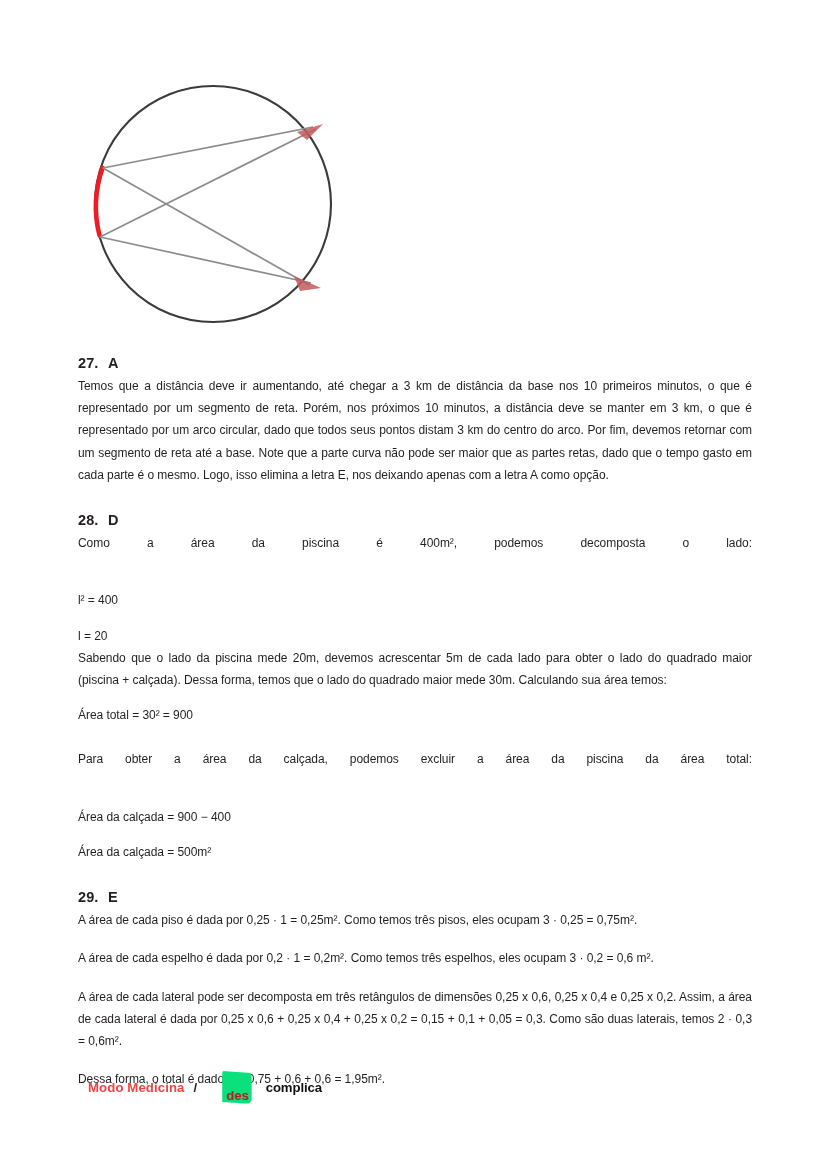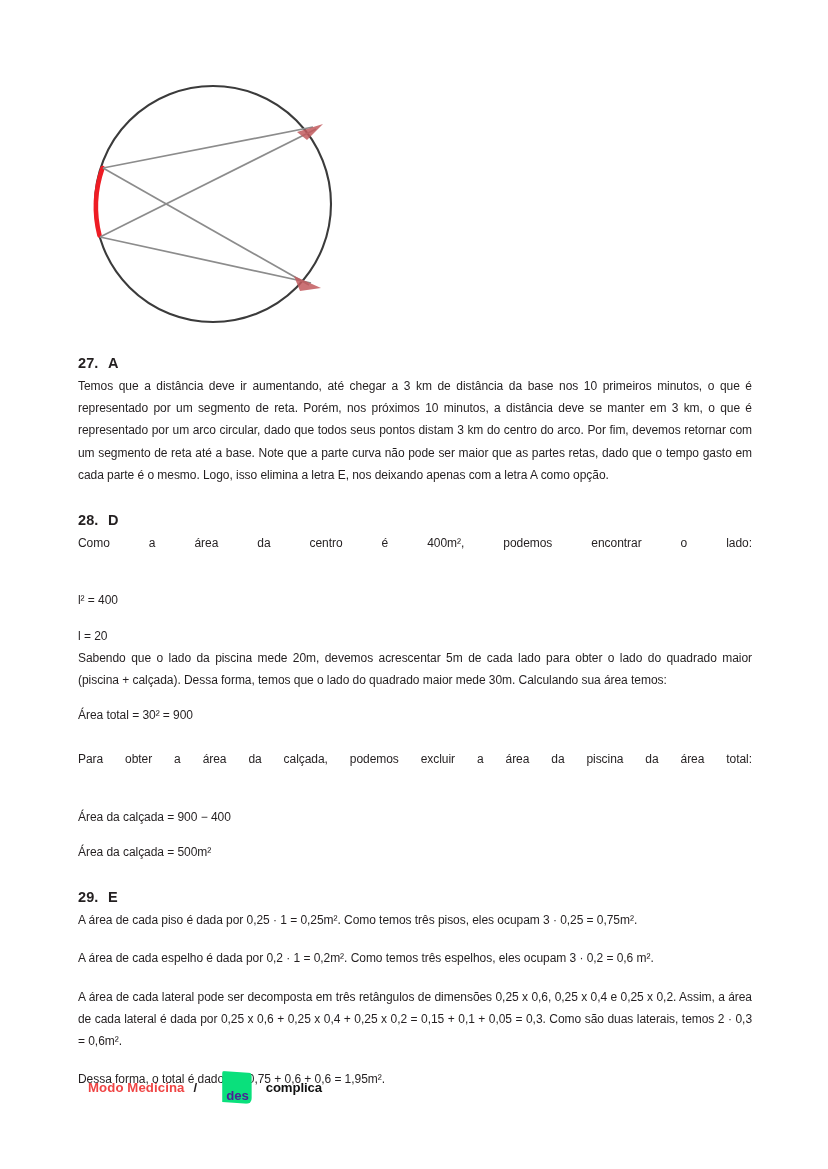--- a/index.html
+++ b/index.html
@@ -92,21 +92,21 @@
     display: inline-flex;
     align-items: center;
     margin-left: 18px;
     font-size: 13.2px;
     font-weight: bold;
     color: #111111;
     letter-spacing: -0.1px;
   }
   .logo-badge {
     background: #0ae07c;
-    color: #4c1d95;
+    color: #b91c1c;
     padding: 18px 3px 2px 4px;
     border-radius: 2px 6px 6px 2px;
     line-height: 13px;
     font-weight: bold;
     clip-path: polygon(0 0, 100% 6%, 100% 100%, 0 94%);
   }
   .logo-word {
     padding-left: 14px;
     line-height: 13px;
   }
@@ -141,21 +141,21 @@
       <p class="q-head">
         <span class="q-num">27.</span><span class="q-ans">A</span>
       </p>
       <p class="para">Temos que a distância deve ir aumentando, até chegar a 3 km de distância da base nos 10 primeiros minutos, o que é representado por um segmento de reta. Porém, nos próximos 10 minutos, a distância deve se manter em 3 km, o que é representado por um arco circular, dado que todos seus pontos distam 3 km do centro do arco. Por fim, devemos retornar com um segmento de reta até a base. Note que a parte curva não pode ser maior que as partes retas, dado que o tempo gasto em cada parte é o mesmo. Logo, isso elimina a letra E, nos deixando apenas com a letra A como opção.</p>
     </div>
 
     <div class="section">
       <p class="q-head">
         <span class="q-num">28.</span><span class="q-ans">D</span>
       </p>
-      <p class="para force-just">Como a área da centro é 400m², podemos encontrar o lado:</p>
+      <p class="para force-just">Como a área da piscina é 400m², podemos decomposta o lado:</p>
       <p class="para nojust">l² = 400</p>
       <p class="para nojust">l = 20</p>
       <p class="para">Sabendo que o lado da piscina mede 20m, devemos acrescentar 5m de cada lado para obter o lado do quadrado maior (piscina + calçada). Dessa forma, temos que o lado do quadrado maior mede 30m. Calculando sua área temos:</p>
       <p class="para nojust gap-top-md">Área total = 30² = 900</p>
       <p class="para force-just gap-top-md">Para obter a área da calçada, podemos excluir a área da piscina da área total:</p>
       <p class="para nojust">Área da calçada = 900 − 400</p>
       <p class="para nojust">Área da calçada = 500m²</p>
     </div>
 
     <div class="section">

